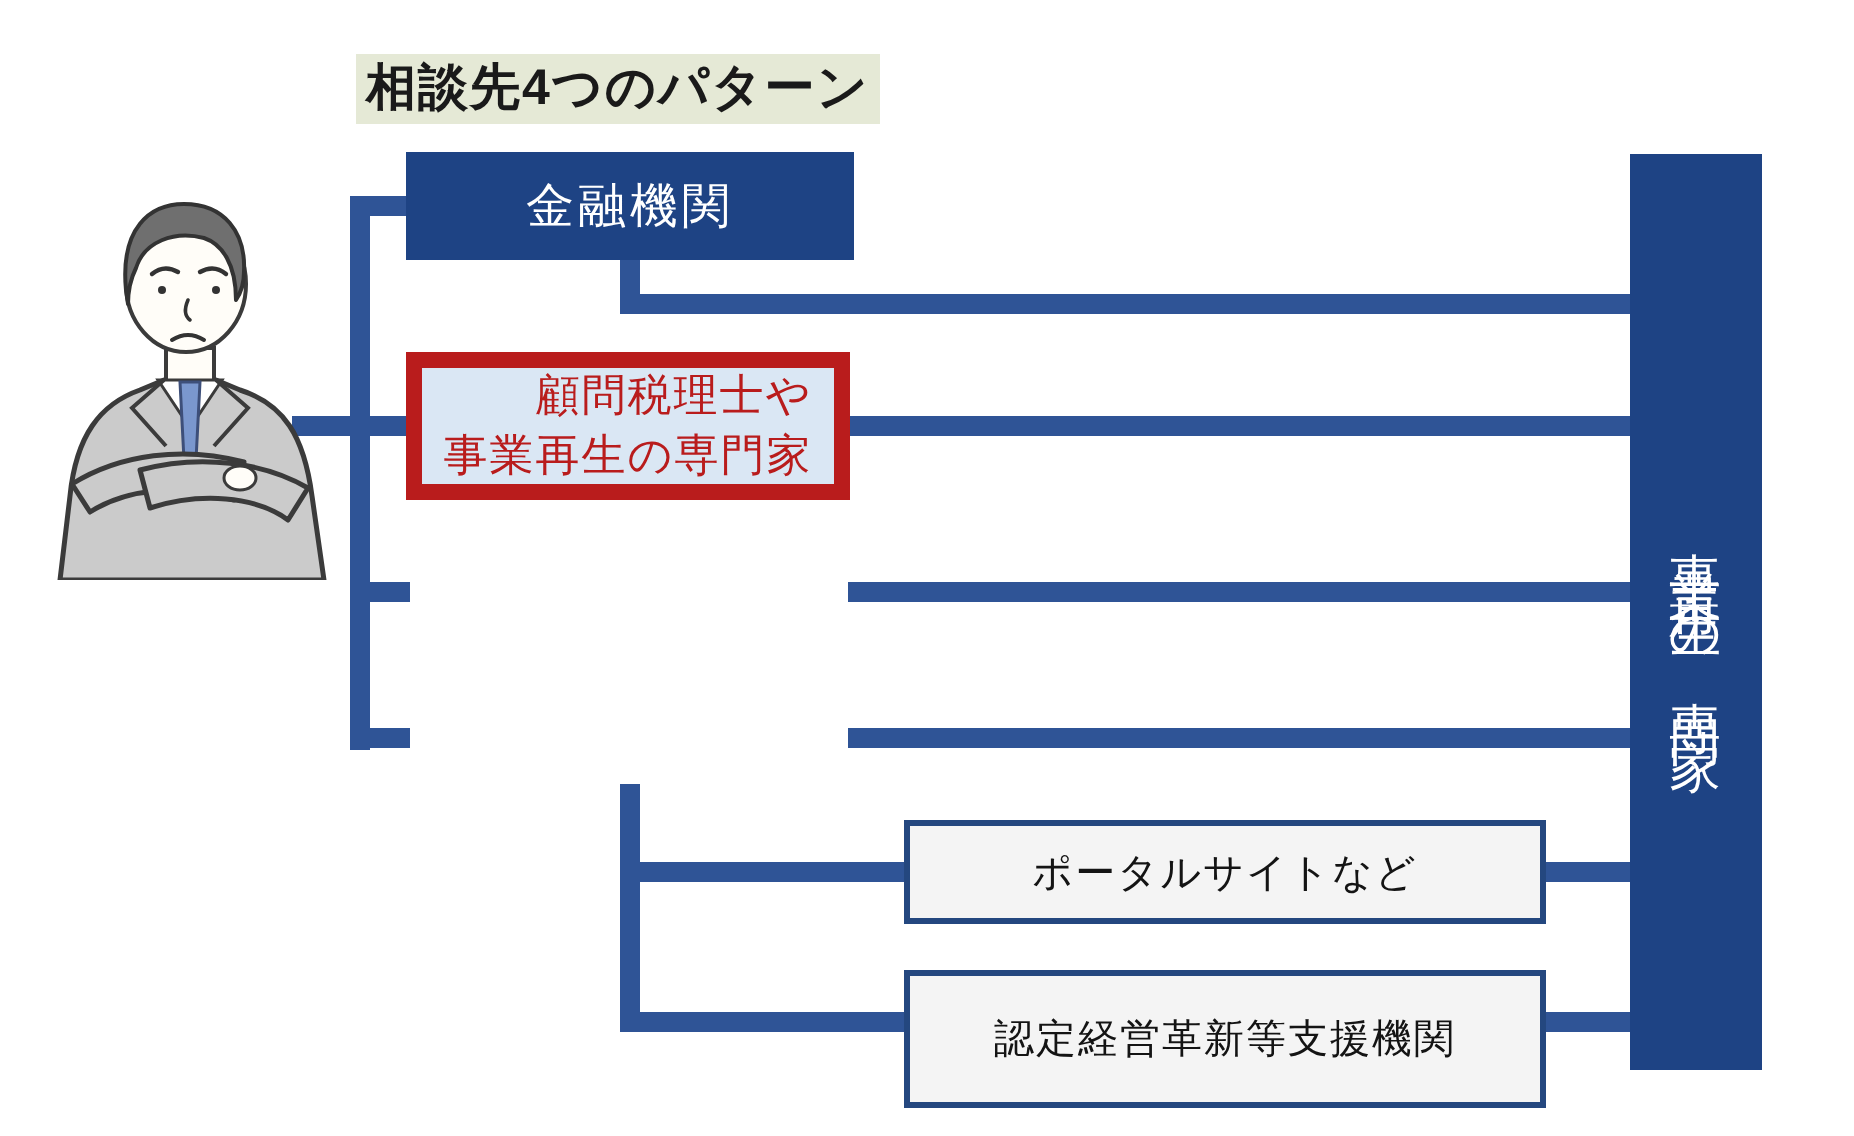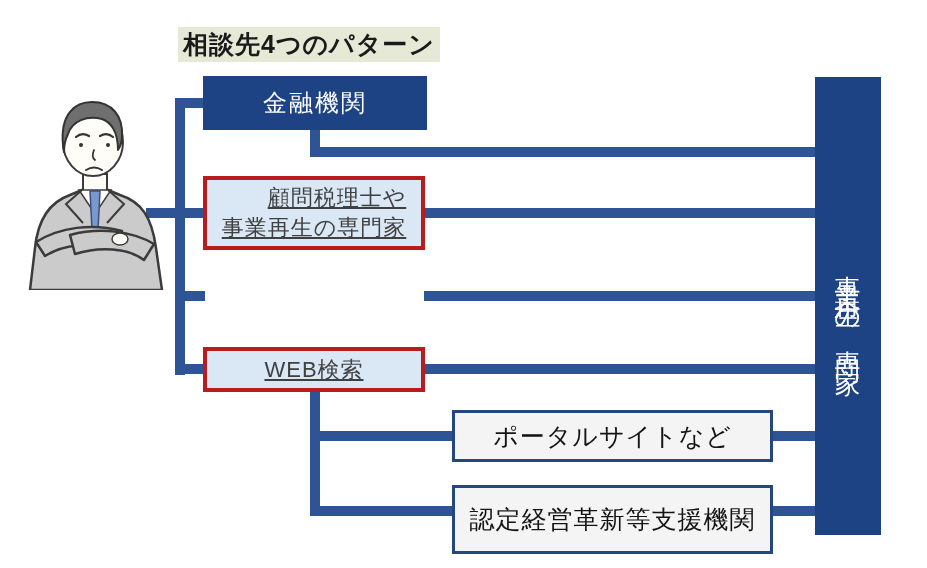--- a/index.html
+++ b/index.html
@@ -11,22 +11,22 @@
     position:absolute;left:178px;top:27px;height:35px;line-height:35px;
     background:#E5E9D6;padding:0 5px;font-size:25px;font-weight:700;letter-spacing:1px;
     white-space:nowrap;z-index:2;
   }
   .conn{position:absolute;background:#2F5496;z-index:1;}
   .box{
     position:absolute;display:flex;align-items:center;justify-content:center;
     box-sizing:border-box;text-align:right;z-index:2;white-space:nowrap;
   }
   .navy{background:#1E4384;color:#ffffff;font-size:24px;font-weight:500;letter-spacing:2px;}
-  .lblue{background:#DAE7F4;border:4px solid #b91c1c;color:#404040;font-size:22px;letter-spacing:1px;text-decoration:underline;}
-  .gray{background:#F4F4F4;border:3px solid #24477F;color:#141414;font-size:25px;letter-spacing:1px;}
+  .lblue{background:#DAE7F4;border:8px solid #b91c1c;color:#b91c1c;font-size:22px;letter-spacing:1px;}
+  .gray{background:#F4F4F4;border:3px solid #24477F;color:#141414;font-size:20px;letter-spacing:1px;}
   .two-line{line-height:1.35;font-size:22px;}
   .bar{
     position:absolute;left:815px;top:77px;width:66px;height:458px;background:#1E4384;
     display:flex;align-items:center;justify-content:center;z-index:2;
   }
   .vtext{
     writing-mode:vertical-rl;text-orientation:upright;color:#ffffff;
     font-size:26px;font-weight:500;letter-spacing:9px;line-height:1;
   }
   
@@ -82,23 +82,20 @@
   </div>
 
   <div class="box lblue b-adv">
     <div class="two-line">
       <div>顧問税理士や</div>
       <div>事業再生の専門家</div>
     </div>
   </div>
 
 
-  <div class="box lblue b-web">
-    <span>WEB検索</span>
-  </div>
 
   <div class="box gray b-portal">
     <span>ポータルサイトなど</span>
   </div>
 
   <div class="box gray b-cert">
     <span>認定経営革新等支援機関</span>
   </div>
 
   <div class="bar">

